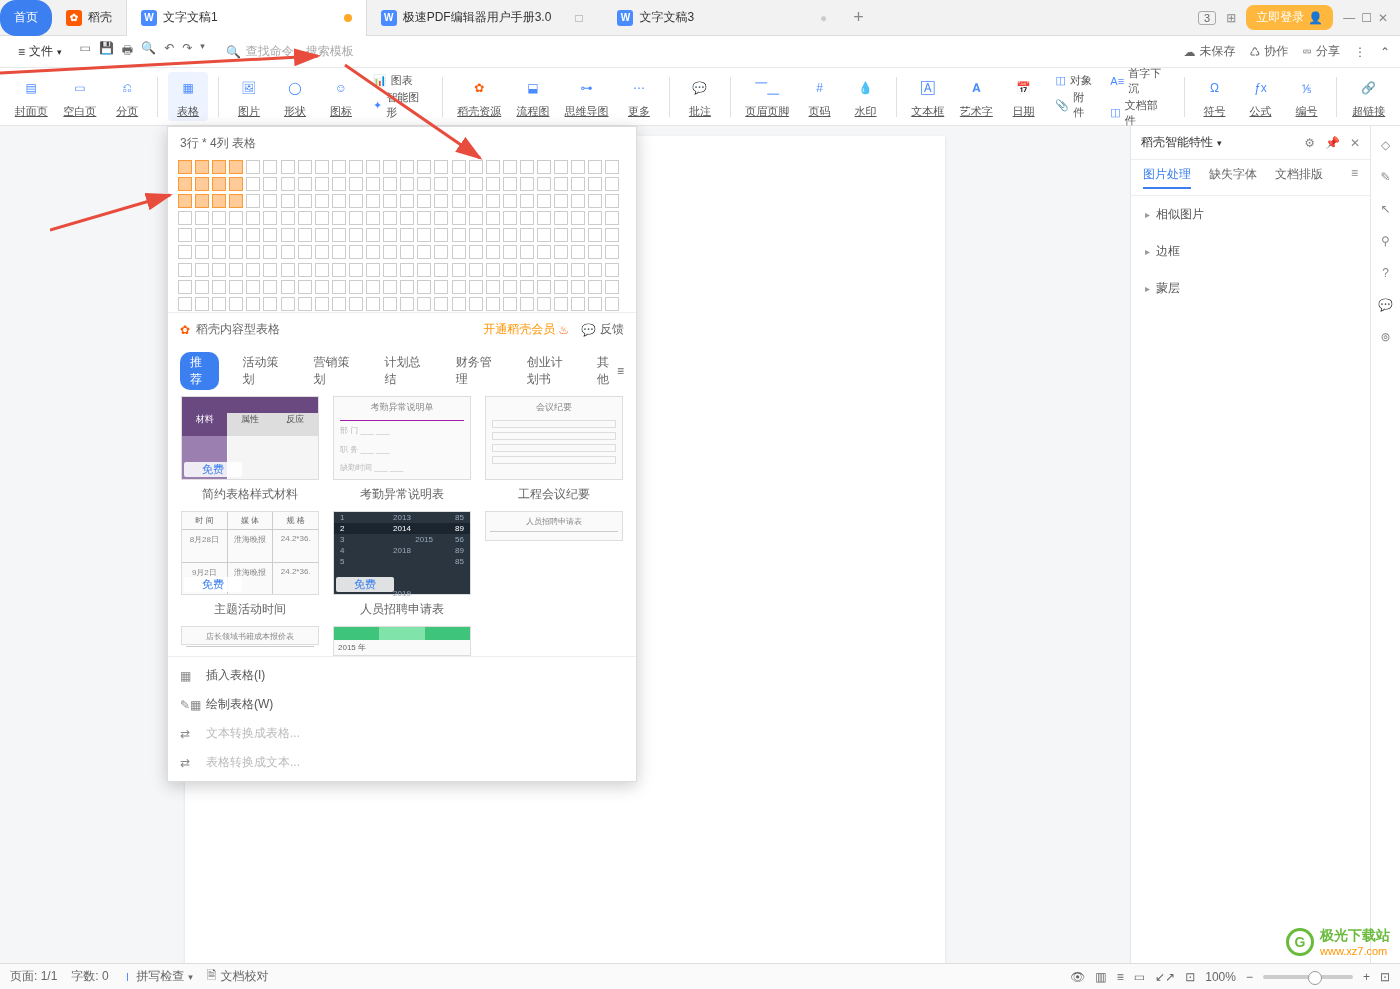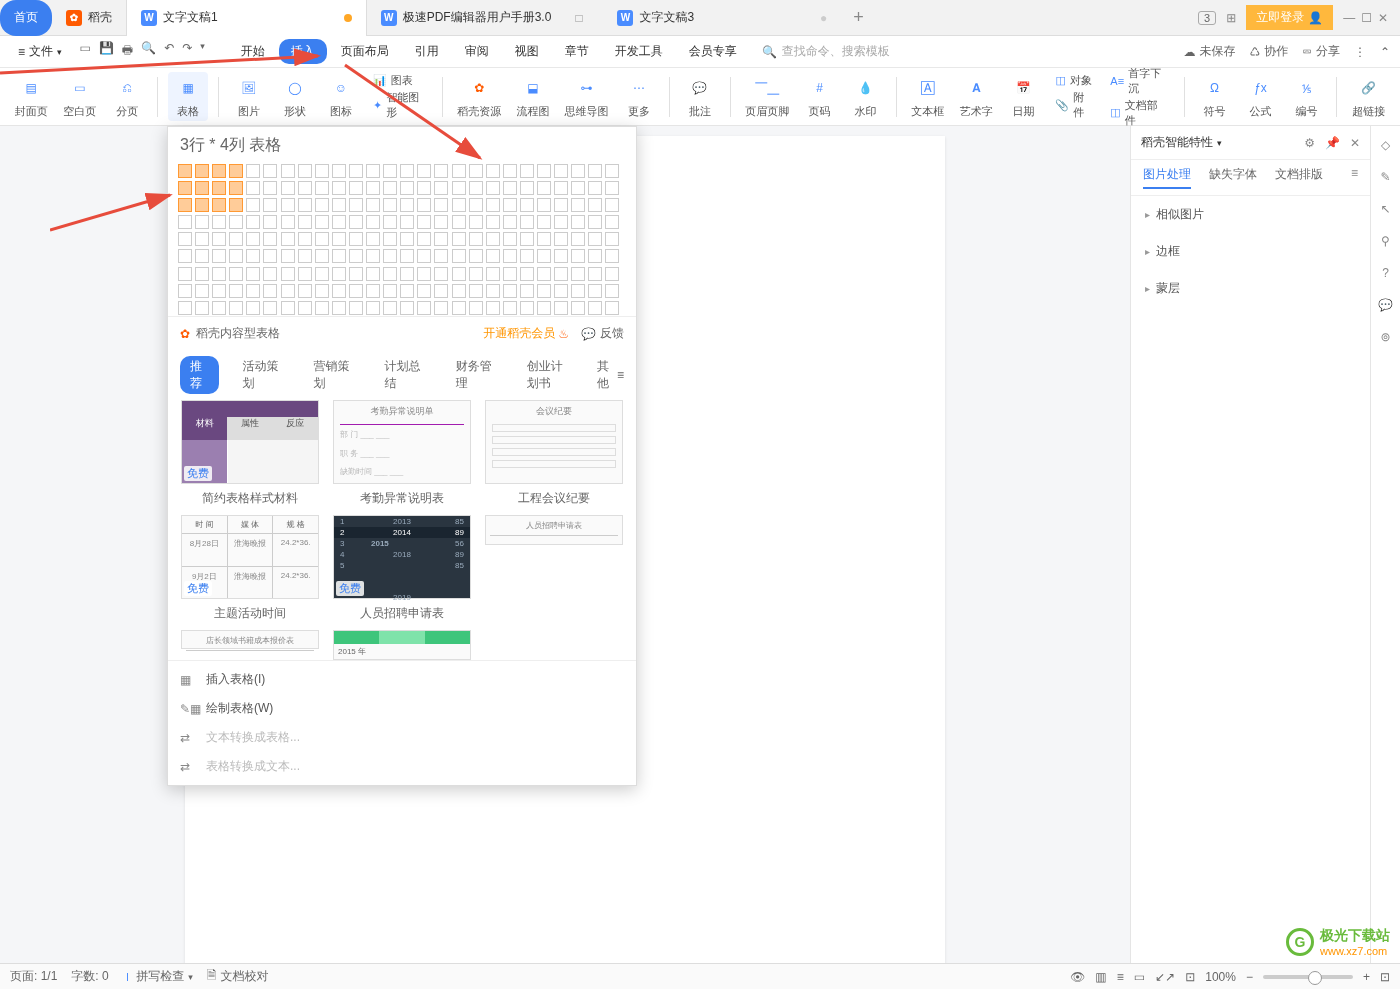--- a/index.html
+++ b/index.html
@@ -11,41 +11,41 @@
 .tab.home{background:#3b7ff0;color:#fff;border-radius:16px;}
 .tab.docke{color:#333;}
 .tab.active{background:#fff;border-right:1px solid #ddd;border-left:1px solid #ddd;}
 .tab-icon{width:16px;height:16px;display:inline-flex;align-items:center;justify-content:center;border-radius:3px;color:#fff;font-size:10px;font-weight:bold;}
 .tab-icon.blue{background:#4a8cff;}
 .tab-icon.orange{background:#ff5a00;}
 .tab-dot{width:8px;height:8px;border-radius:50%;background:#ffa726;}
 .tab-close{color:#999;width:14px;}
 .add-tab{padding:0 12px;color:#888;font-size:18px;}
 .tabs-right{margin-left:auto;display:flex;align-items:center;gap:10px;padding-right:12px;}
-.login-btn{background:#ffb83d;color:#fff;padding:4px 10px;border-radius:0;display:flex;align-items:center;gap:4px;}
+.login-btn{background:#ffb83d;color:#fff;padding:4px 10px;border-radius:8px;display:flex;align-items:center;gap:4px;}
 .win-ctrl{display:flex;gap:6px;color:#888;}
 .doc-count{border:1px solid #aaa;border-radius:3px;padding:0 5px;font-size:11px;color:#666;}
 
 
 .menu-bar{height:32px;display:flex;align-items:center;padding:0 10px;gap:2px;border-bottom:1px solid #e8e8e8;}
 .file-menu{display:flex;align-items:center;gap:4px;padding:3px 8px;}
 .qat{display:flex;gap:8px;padding:0 8px;color:#666;}
 .qat span{cursor:pointer;}
 .menu-tabs{display:flex;gap:2px;margin-left:14px;}
 .menu-tab{padding:4px 12px;cursor:pointer;border-radius:10px;}
 .menu-tab.active{background:#3b7ff0;color:#fff;}
 .search-box{margin-left:12px;color:#aaa;display:flex;align-items:center;gap:4px;}
 .menu-right{margin-left:auto;display:flex;gap:14px;align-items:center;color:#666;}
 .unsaved{display:flex;align-items:center;gap:4px;}
 
 
 .ribbon{height:58px;display:flex;align-items:center;padding:2px 10px;gap:6px;border-bottom:1px solid #e5e5e5;}
 .rbtn{display:flex;flex-direction:column;align-items:center;justify-content:center;gap:2px;padding:2px 6px;cursor:pointer;min-width:40px;}
 .rbtn-icon{width:28px;height:28px;display:flex;align-items:center;justify-content:center;color:#4a8cff;}
-.rbtn-label{font-size:11px;color:#555;white-space:nowrap;}
+.rbtn-label{font-size:11px;color:#555;white-space:nowrap;text-decoration:underline;}
 .rbtn-sep{width:1px;height:40px;background:#e0e0e0;margin:0 4px;}
 .rbtn.highlight{background:#eef4ff;border-radius:4px;}
 .rbtn-stack{display:flex;flex-direction:column;gap:2px;padding:2px 6px;font-size:11px;color:#555;}
 .rbtn-stack .row{display:flex;align-items:center;gap:4px;cursor:pointer;}
 
 
 .content{position:absolute;top:126px;left:0;right:0;bottom:26px;display:flex;}
 .doc-area{flex:1;background:#f5f6f8;display:flex;justify-content:center;overflow:auto;position:relative;}
 .page{width:760px;min-height:1000px;background:#fff;margin-top:10px;box-shadow:0 1px 3px rgba(0,0,0,0.1);position:relative;}
 .page-margin{position:absolute;top:100px;left:72px;border-left:1px solid #ccc;border-top:1px solid #ccc;width:10px;height:10px;transform:scaleX(-1);}
@@ -59,36 +59,36 @@
 .rp-tab.active{color:#3b7ff0;border-bottom:2px solid #3b7ff0;}
 .rp-section{padding:10px 14px;color:#555;cursor:pointer;display:flex;align-items:center;gap:6px;}
 .rp-arrow{font-size:10px;color:#999;}
 
 
 .right-sidebar{width:30px;border-left:1px solid #e5e5e5;display:flex;flex-direction:column;align-items:center;gap:18px;padding-top:12px;color:#888;}
 .right-sidebar span{cursor:pointer;}
 
 
 .table-panel{position:absolute;top:126px;left:167px;width:470px;background:#fff;border:1px solid #ddd;box-shadow:0 4px 16px rgba(0,0,0,0.2);z-index:100;}
-.panel-title{padding:8px 12px;color:#666;font-size:16px;}
+.panel-title{padding:8px 12px;color:#666;font-size:12px;}
 .grid-picker{padding:0 10px;display:grid;grid-template-columns:repeat(26,15.6px);grid-template-rows:repeat(9,15.6px);gap:1.5px;}
 .cell{width:14px;height:14px;border:1px solid #ccc;background:#fff;}
 .cell.picked{background:#ffcc99;border-color:#ff9933;}
 .panel-row{display:flex;align-items:center;justify-content:space-between;padding:8px 12px;border-top:1px solid #eee;}
 .docke-label{color:#666;display:flex;align-items:center;gap:6px;}
 .member-link{color:#ff9500;display:flex;align-items:center;gap:3px;}
 .feedback{display:flex;align-items:center;gap:4px;color:#666;}
 .tpl-tabs{display:flex;align-items:center;gap:14px;padding:6px 12px;}
 .tpl-tab{padding:2px 10px;cursor:pointer;color:#666;}
 .tpl-tab.active{background:#3b7ff0;color:#fff;border-radius:10px;}
 .tpl-more{margin-left:auto;color:#666;display:flex;align-items:center;gap:4px;}
 .tpl-grid{display:grid;grid-template-columns:repeat(3,1fr);padding:0 10px;gap:8px;overflow-y:auto;max-height:300px;}
 .tpl-item{display:flex;flex-direction:column;align-items:center;gap:6px;}
 .tpl-thumb{width:138px;height:84px;border:1px solid #ddd;background:#fafafa;position:relative;display:flex;flex-direction:column;}
-.tpl-free{position:absolute;bottom:2px;left:2px;color:#3b7ff0;font-size:11px;background:rgba(255,255,255,0.85);padding:0 3px;border-radius:2px;}
+.tpl-free{position:absolute;bottom:2px;left:2px;color:#3b7ff0;font-size:11px;background:rgba(255,255,255,0.85);padding:0 18px;border-radius:2px;}
 .tpl-name{font-size:12px;color:#666;}
 .panel-actions{border-top:1px solid #eee;padding:4px 0;}
 .panel-action{display:flex;align-items:center;gap:10px;padding:6px 12px;cursor:pointer;color:#555;}
 .panel-action.disabled{color:#bbb;cursor:default;}
 .pa-icon{width:16px;color:#888;}
 
 
 .arrow-svg{position:absolute;z-index:200;pointer-events:none;}
 
 
@@ -157,31 +157,20 @@
     <span style="font-size:9px">▾</span>
   </div>
   <div class="qat">
     <span>▭</span>
     <span>💾</span>
     <span>🖶</span>
     <span>🔍</span>
     <span>↶</span>
     <span>↷</span>
     <span style="font-size:9px">▾</span>
-  </div>
-  <div class="menu-tabs">
-    <div class="menu-tab">开始</div>
-    <div class="menu-tab active">插入</div>
-    <div class="menu-tab">页面布局</div>
-    <div class="menu-tab">引用</div>
-    <div class="menu-tab">审阅</div>
-    <div class="menu-tab">视图</div>
-    <div class="menu-tab">章节</div>
-    <div class="menu-tab">开发工具</div>
-    <div class="menu-tab">会员专享</div>
   </div>
   <div class="search-box">
     <span>🔍</span>
     <span>查找命令、搜索模板</span>
   </div>
   <div class="menu-right">
     <span class="unsaved">
       <span>☁</span>
       <span>未保存</span>
     </span>
@@ -711,21 +700,21 @@
             <span style="flex: 2 1 0%; text-align: center;">2013</span>
             <span style="flex: 1 1 0%; text-align: right;">85</span>
           </div>
           <div style="display: flex; font-size: 8px; padding: 1px 6px; background: rgb(26, 37, 48); color: rgb(255, 255, 255);">
             <span style="flex: 1 1 0%; text-align: left;">2</span>
             <span style="flex: 2 1 0%; text-align: center;">2014</span>
             <span style="flex: 1 1 0%; text-align: right;">89</span>
           </div>
           <div style="display: flex; color: rgb(153, 170, 187); font-size: 8px; padding: 1px 6px;">
             <span style="flex: 1 1 0%; text-align: left;">3</span>
-            <span style="flex: 2 1 0%; text-align: left; font-weight: bold;">2015</span>
+            <span style="flex: 2 1 0%; text-align: right;">2015</span>
             <span style="flex: 1 1 0%; text-align: right;">56</span>
           </div>
           <div style="display: flex; color: rgb(153, 170, 187); font-size: 8px; padding: 1px 6px;">
             <span style="flex: 1 1 0%; text-align: left;">4</span>
             <span style="flex: 2 1 0%; text-align: center;">2018</span>
             <span style="flex: 1 1 0%; text-align: right;">89</span>
           </div>
           <div style="display: flex; color: rgb(153, 170, 187); font-size: 8px; padding: 1px 6px;">
             <span style="flex: 1 1 0%; text-align: left;">5</span>
             <span style="flex: 2 1 0%; text-align: center; margin-top: 32px;">2019</span>

